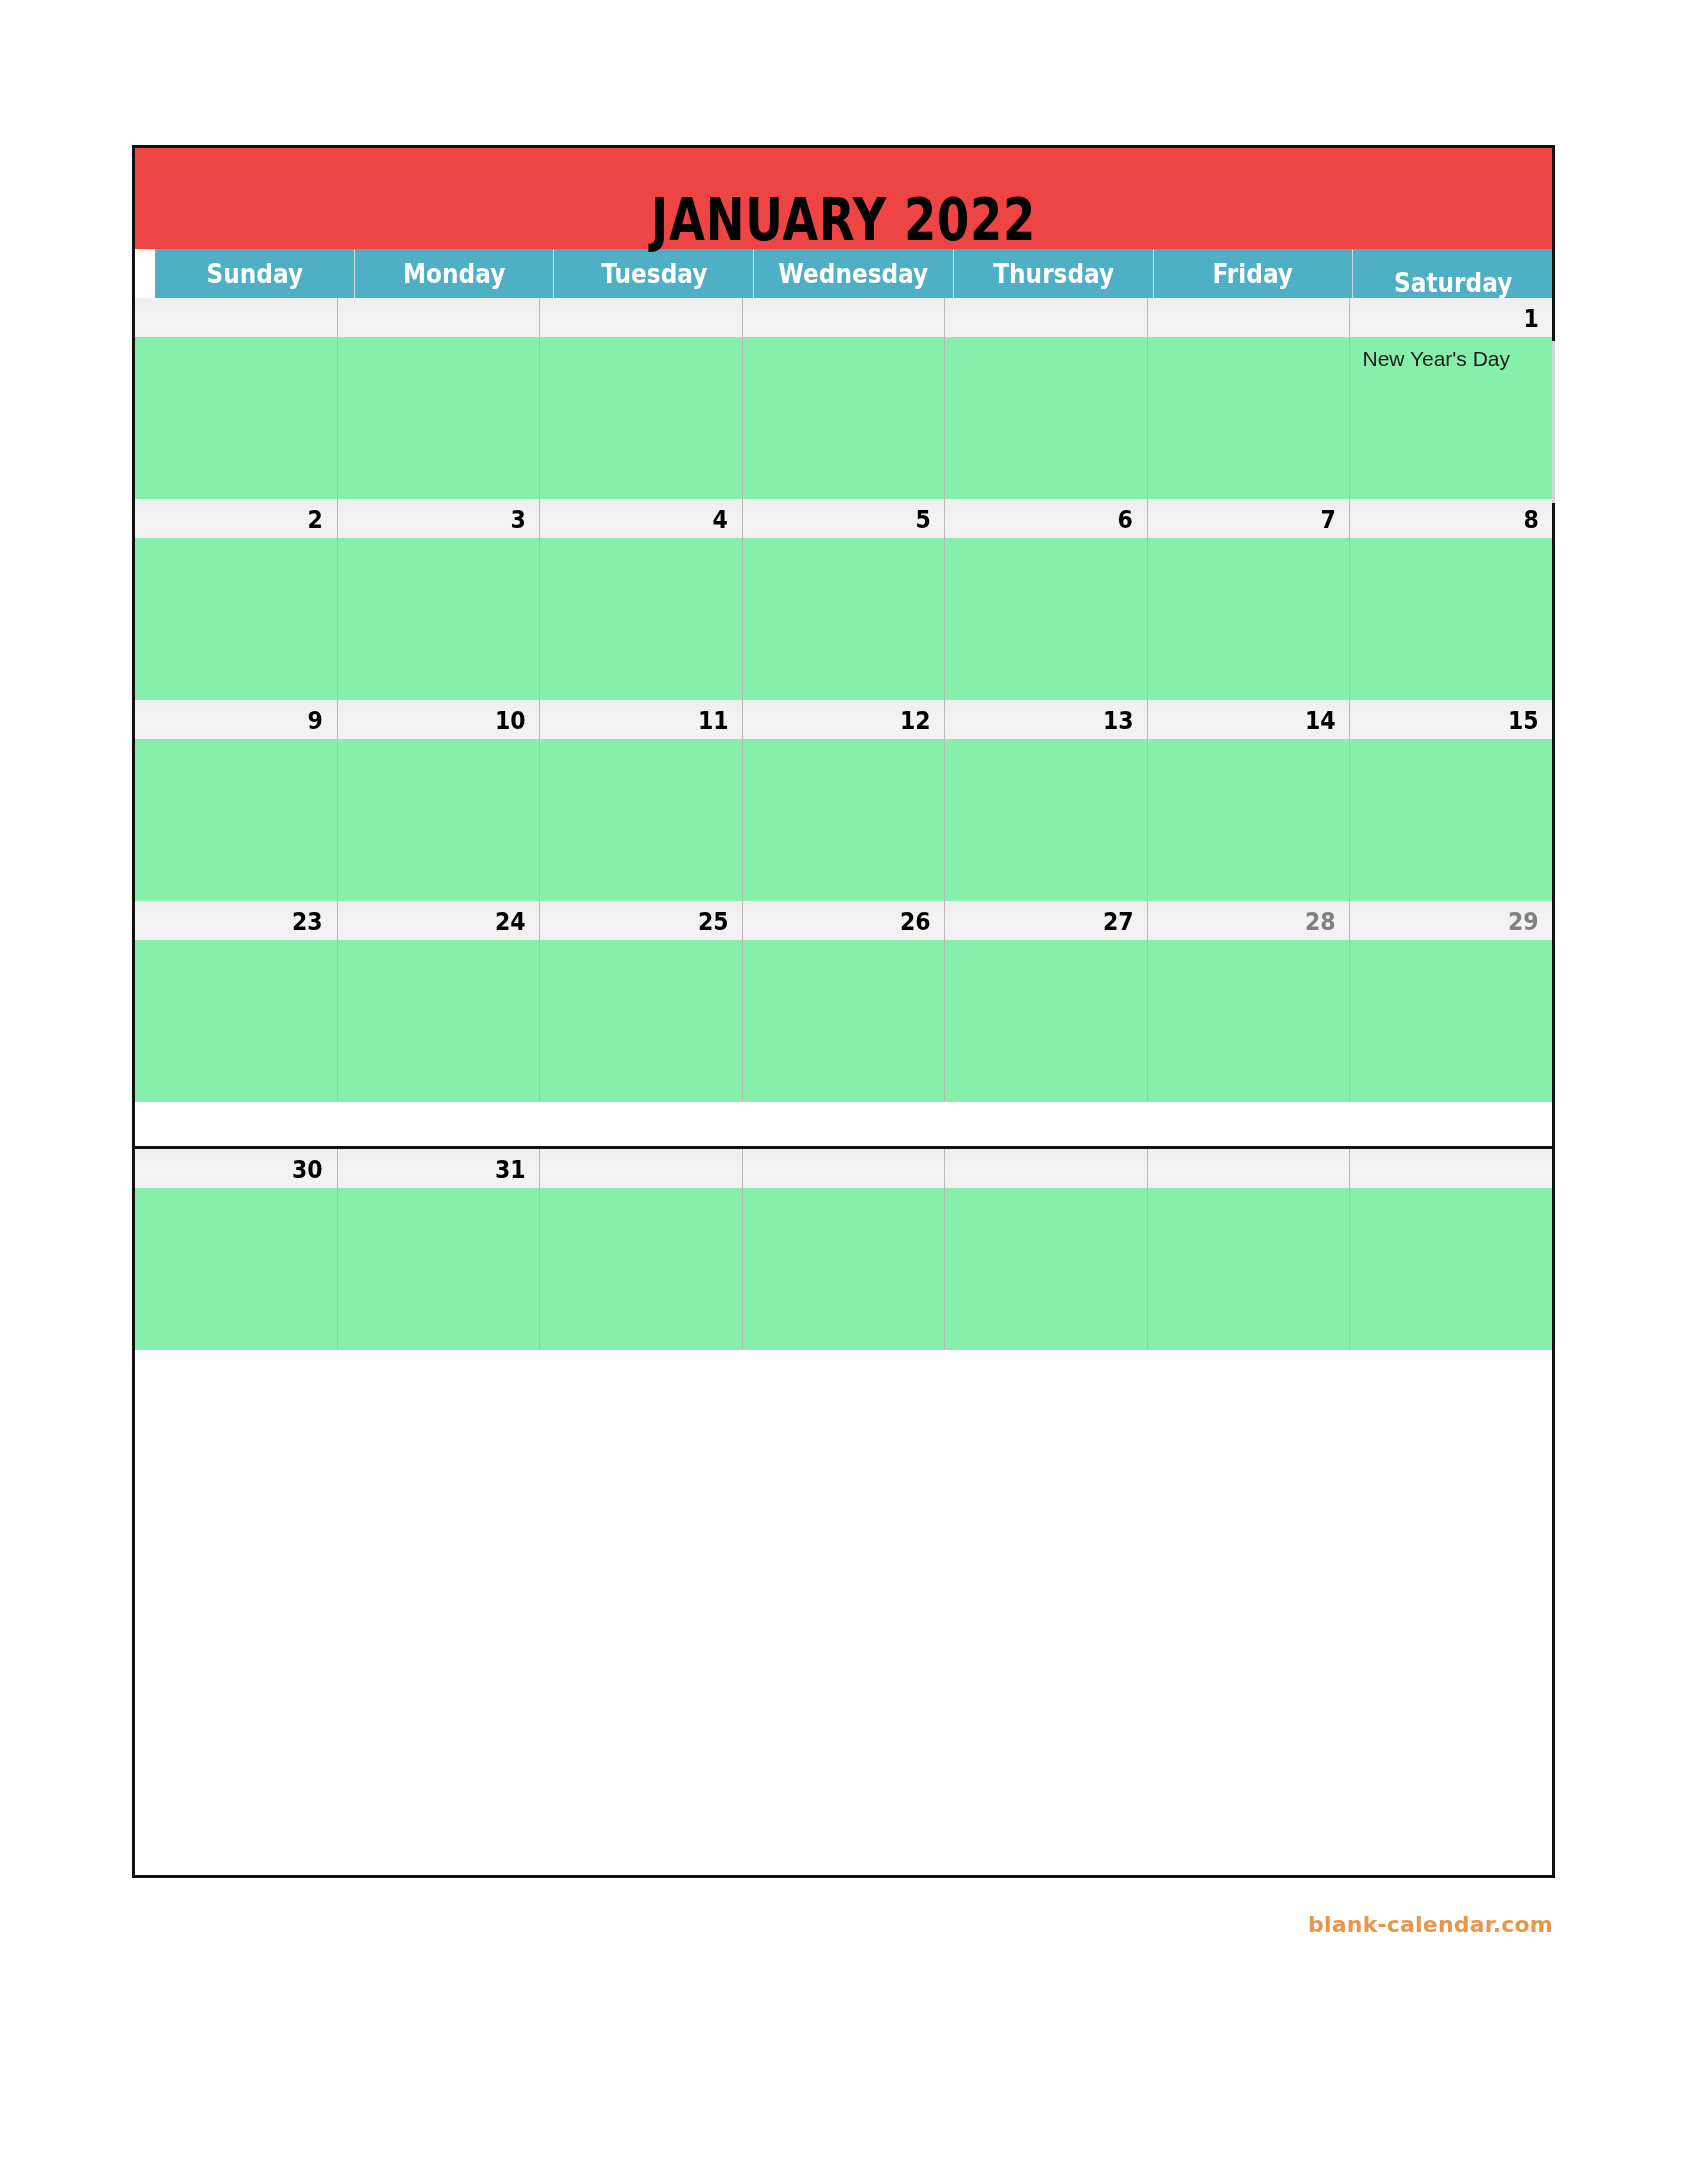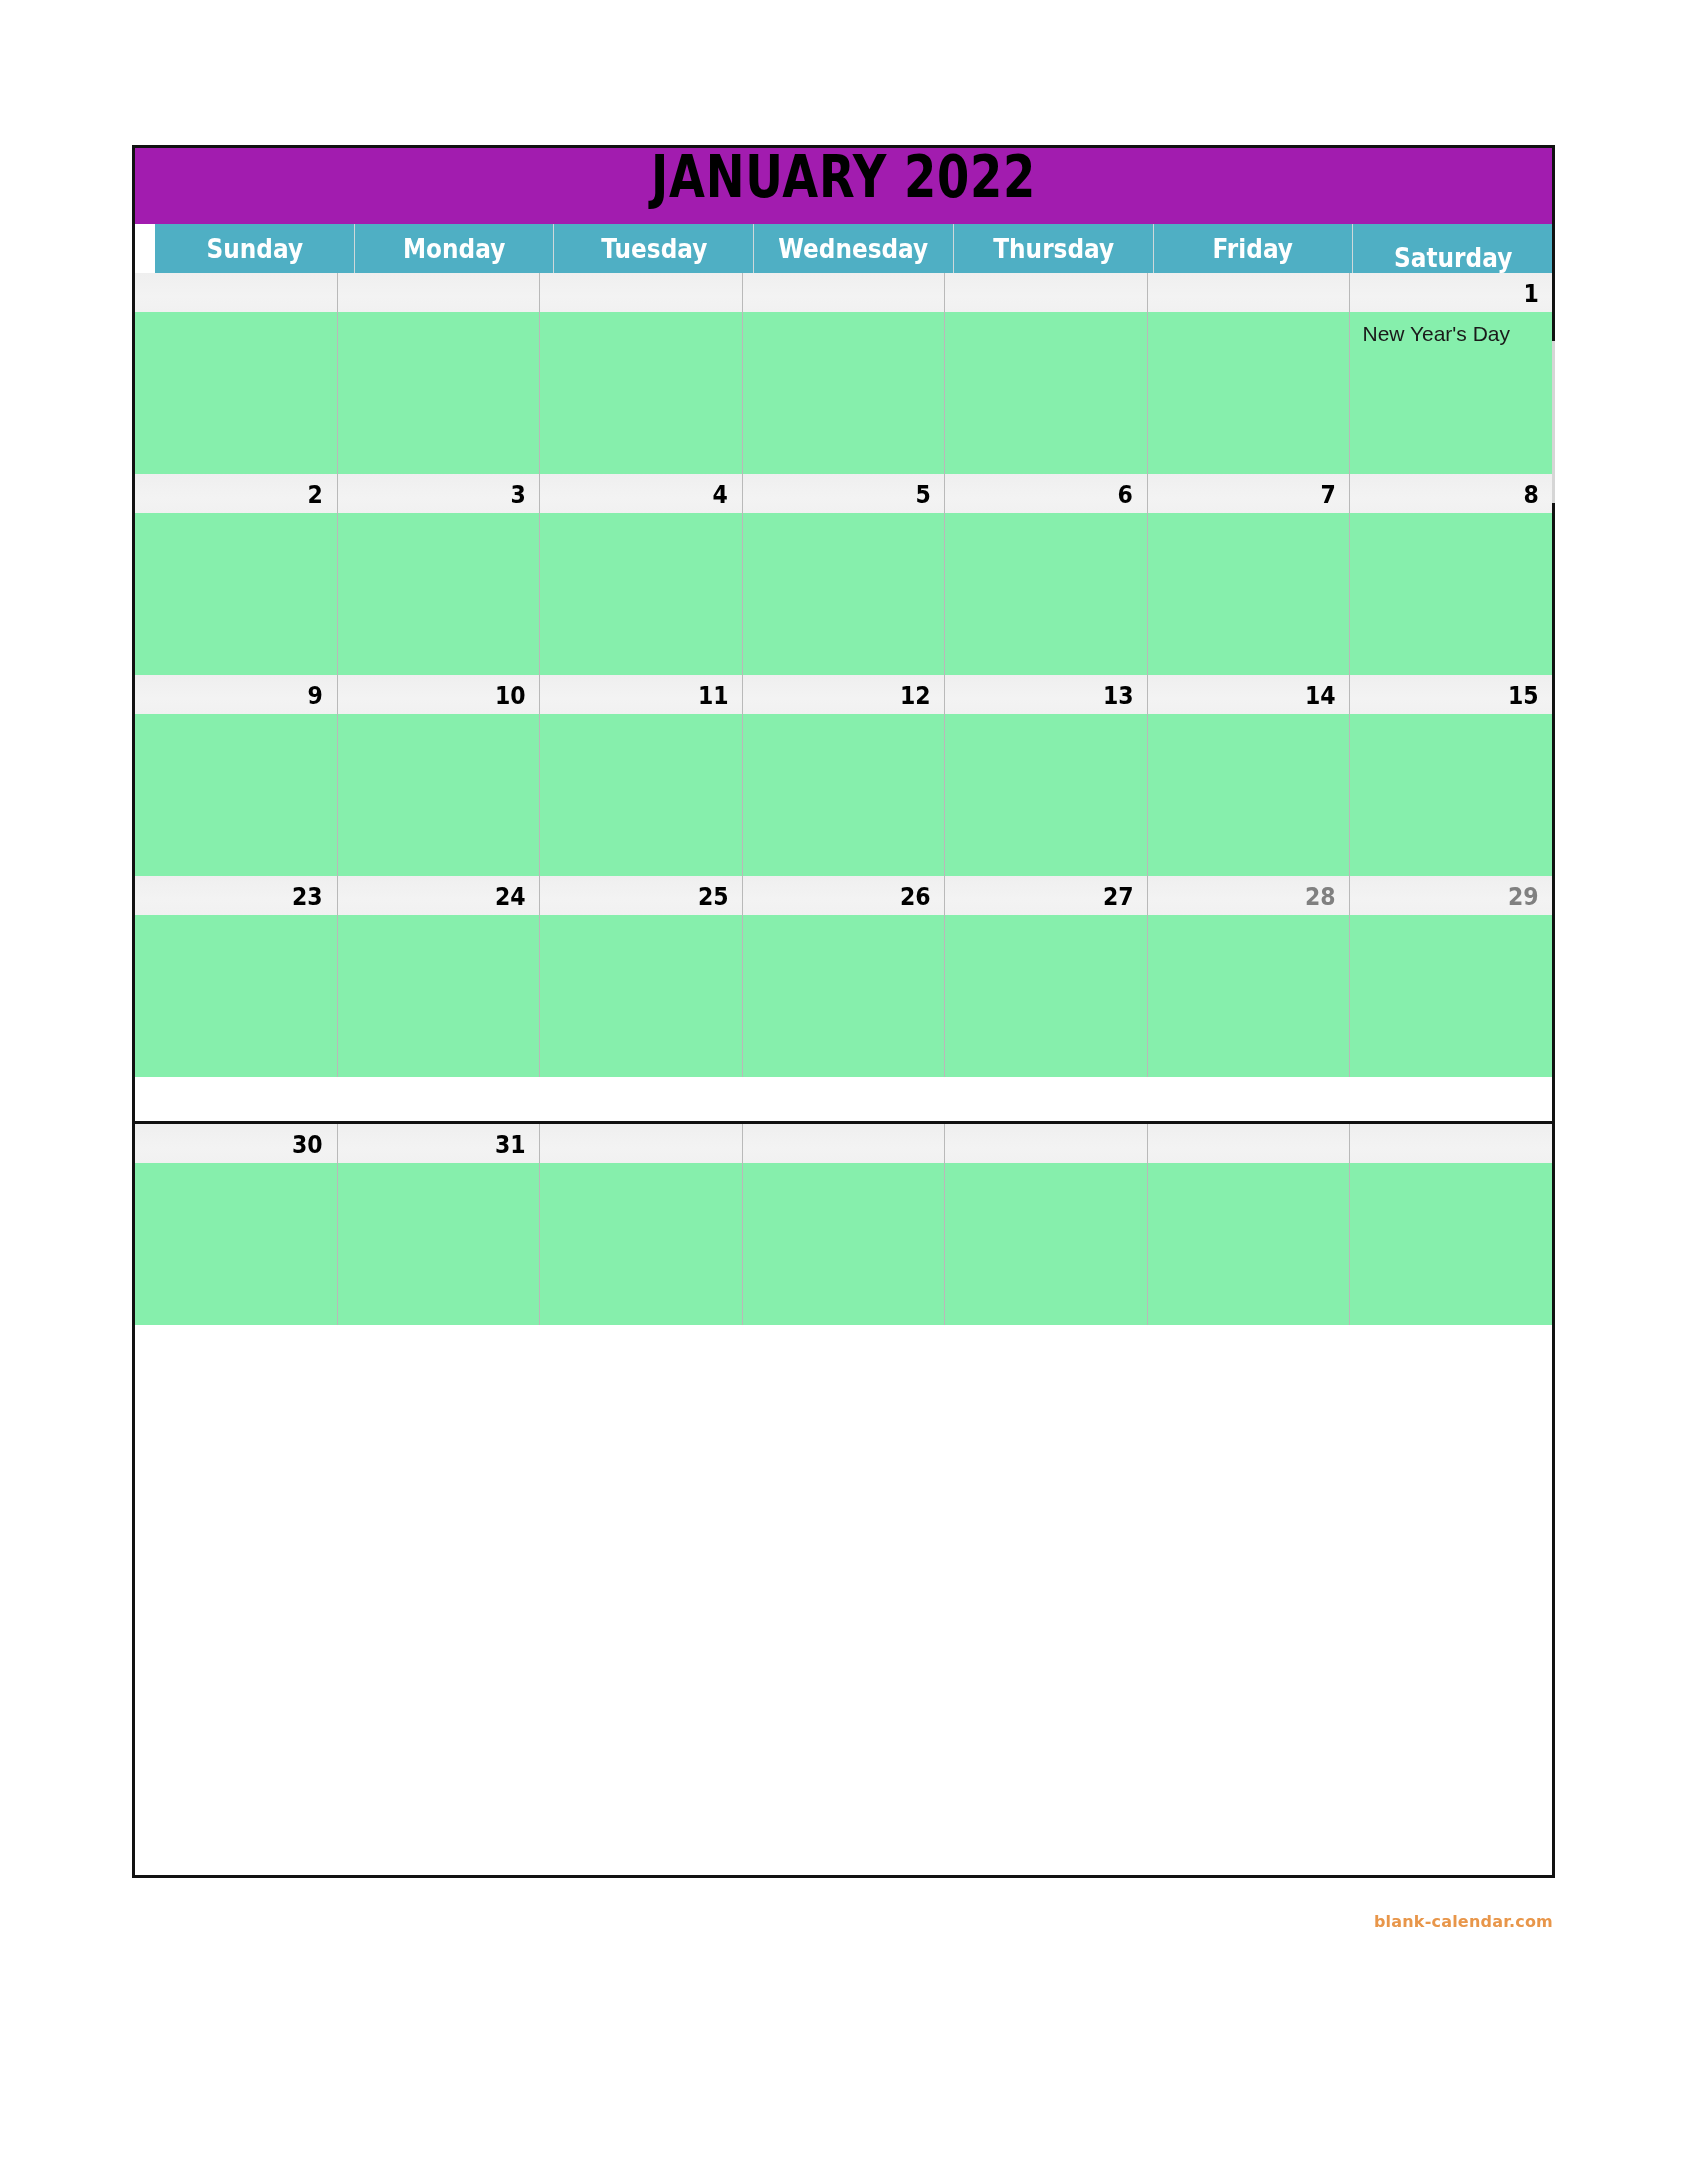--- a/index.html
+++ b/index.html
@@ -30,25 +30,25 @@
     top: 145px;
     width: 1423px;
     height: 1733px;
     border: 3.4px solid #111111;
     box-sizing: border-box;
     background: #ffffff;
   }
 
   
   #title-bar {
-    height: 76px;
-    display: flex;
-    align-items: flex-start;
+    height: 101px;
+    display: flex;
+    align-items: flex-end;
     justify-content: center;
-    background: #a21caf;
+    background: #ef4444;
   }
   #title-text {
     font-family: "DejaVu Sans", sans-serif;
     font-weight: bold;
     font-size: 58px;
     letter-spacing: 0.9px;
     color: #000000;
     transform: scaleX(0.80);
     transform-origin: center;
     white-space: nowrap;
@@ -157,21 +157,21 @@
     background: #d6d6d6;
   }
 
   
   #watermark {
     position: absolute;
     right: 132px;
     top: 1912px;
     font-family: "DejaVu Sans", sans-serif;
     font-weight: bold;
-    font-size: 16px;
+    font-size: 22px;
     color: #E8964A;
     letter-spacing: 0.2px;
     white-space: nowrap;
   }
 </style>
 </head>
 <body>
 
 <div id="page">
 

